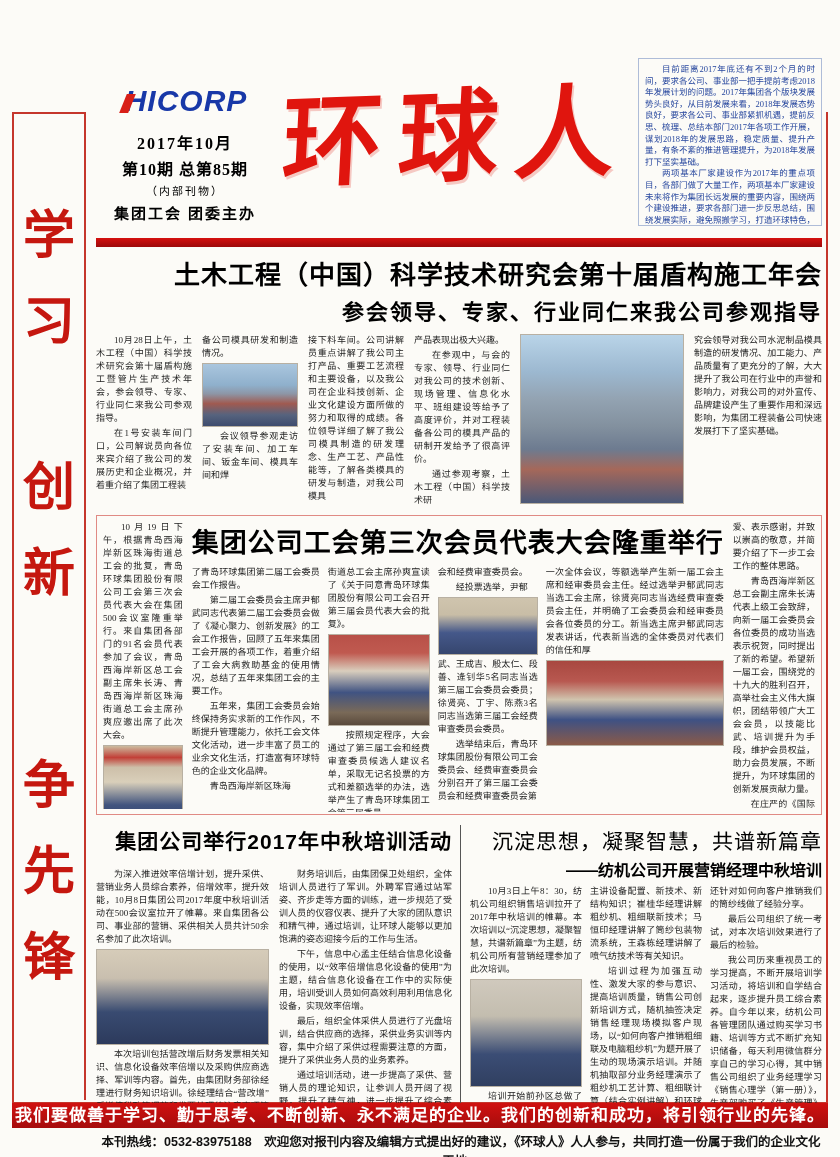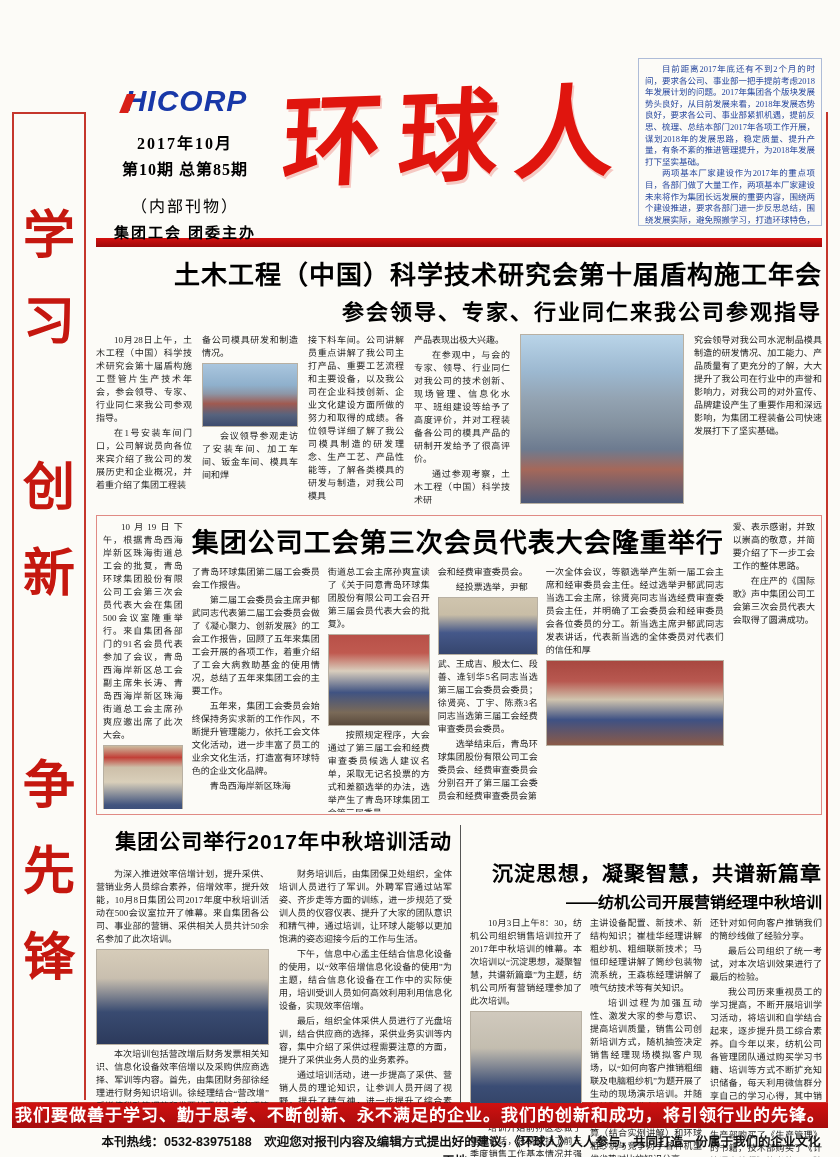--- a/index.html
+++ b/index.html
@@ -19,21 +19,21 @@
 
   
   .masthead { display:flex; flex-direction:row; height:188px; }
   .mh-left { width:178px; text-align:center; padding-top:36px; }
   .logo { position:relative; display:inline-block; color:#1838a8;
           font:italic 900 30px "Liberation Sans",sans-serif; letter-spacing:1px; }
   .logo-tri { display:inline-block; width:9px; height:19px; background:#d81f18;
               transform:skewX(-22deg); margin-right:-7px; vertical-align:-2px; }
   .mh-date  { margin-top:12px; font-size:16px; font-weight:bold; letter-spacing:2px; }
   .mh-issue { margin-top:2px; font-size:16px; font-weight:bold; letter-spacing:1px; }
-  .mh-internal { margin-top:13px; font-size:16px; letter-spacing:2px; }
+  .mh-internal { margin-top:2px; font-size:11px; letter-spacing:2px; }
   .mh-org { margin-top:4px; font-size:15px; font-weight:bold; letter-spacing:2px;
             font-family:"Liberation Sans",sans-serif; }
   .mh-title { flex:1; text-align:center; padding-top:14px;
               font-family:"DejaVu Serif",serif; font-weight:bold; font-size:100px; line-height:150px;
               color:#e0150e; letter-spacing:16px; transform:rotate(-2deg) skewX(-5deg);
               text-shadow:2px 3px 0 rgba(224,21,14,.22); white-space:nowrap; }
   .quote-box { width:184px; height:168px; box-sizing:border-box; margin-top:10px;
                border:1px solid #aebcd8; padding:5px 6px; color:#27479e;
                font-size:8.5px; line-height:11.6px; text-align:justify; overflow:hidden; }
   .quote-box p { margin:0; text-indent:2em; }
@@ -78,21 +78,21 @@
   .a2-center { flex:1; }
   .a2-h { font-size:27px; font-weight:900; letter-spacing:1px; white-space:nowrap; }
   .a2-row { display:flex; gap:8px; margin-top:6px; height:246px; }
   .a2-c6 { width:124px; }
 
   
   .bottom { display:flex; margin-top:10px; height:302px; }
   .b-left { width:356px; padding-right:8px; }
   .b-right { flex:1; padding-left:9px; border-left:1px solid #555; }
   .a3-h { font-size:21px; font-weight:900; letter-spacing:1px; margin-bottom:13px; }
-  .a4-h { font-size:21px; font-weight:700; letter-spacing:1px;margin-top:32px; }
+  .a4-h { font-size:21px; font-weight:400; letter-spacing:1px; }
   .a4-sub { font-size:16px; font-weight:900; margin:2px 0 4px 0; }
   .b-cols { display:flex; gap:10px; height:258px; }
   .b-cols .col { flex:1; }
   .a4-cols { height:240px; gap:8px; }
 
   
   .slogan-banner { position:absolute; left:12px; right:12px; top:1103px; height:25px;
                    background:linear-gradient(#d01110,#a60c0c); color:#fff;
                    font-family:"Liberation Sans",sans-serif; font-weight:bold; font-size:17px;
                    line-height:25px; text-align:center; letter-spacing:1px; }
@@ -192,20 +192,21 @@
             <p class="ind">选举结束后，青岛环球集团股份有限公司工会委员会、经费审查委员会分别召开了第三届工会委员会和经费审查委员会第</p>
           </div>
           <div class="col" style="flex:1">
             <p>一次全体会议，等额选举产生新一届工会主席和经审委员会主任。经过选举尹郁武同志当选工会主席，徐贤亮同志当选经费审查委员会主任，并明确了工会委员会和经审委员会各位委员的分工。新当选主席尹郁武同志发表讲话，代表新当选的全体委员对代表们的信任和厚</p>
             <div class="ph ph-meet-head"></div>
           </div>
         </div>
       </div>
       <div class="col a2-c6">
         <p>爱、表示感谢，并致以崇高的敬意，并简要介绍了下一步工会工作的整体思路。</p>
+        <p class="ind">青岛西海岸新区总工会副主席朱长涛代表上级工会致辞，向新一届工会委员会各位委员的成功当选表示祝贺，同时提出了新的希望。希望新一届工会，围绕党的十九大的胜利召开，高举社会主义伟大旗帜，团结带领广大工会会员，以技能比武、培训提升为手段，维护会员权益，助力会员发展，不断提升，为环球集团的创新发展贡献力量。</p>
         <p class="ind">在庄严的《国际歌》声中集团公司工会第三次会员代表大会取得了圆满成功。</p>
       </div>
     </section>
 
     <section class="bottom">
       <div class="b-left">
         <h3 class="a3-h">集团公司举行2017年中秋培训活动</h3>
         <div class="b-cols">
           <div class="col">
             <p class="ind">为深入推进效率倍增计划，提升采供、营销业务人员综合素养，倍增效率，提升效能，10月8日集团公司2017年度中秋培训活动在500会议室拉开了帷幕。来自集团各公司、事业部的营销、采供相关人员共计50余名参加了此次培训。</p>

